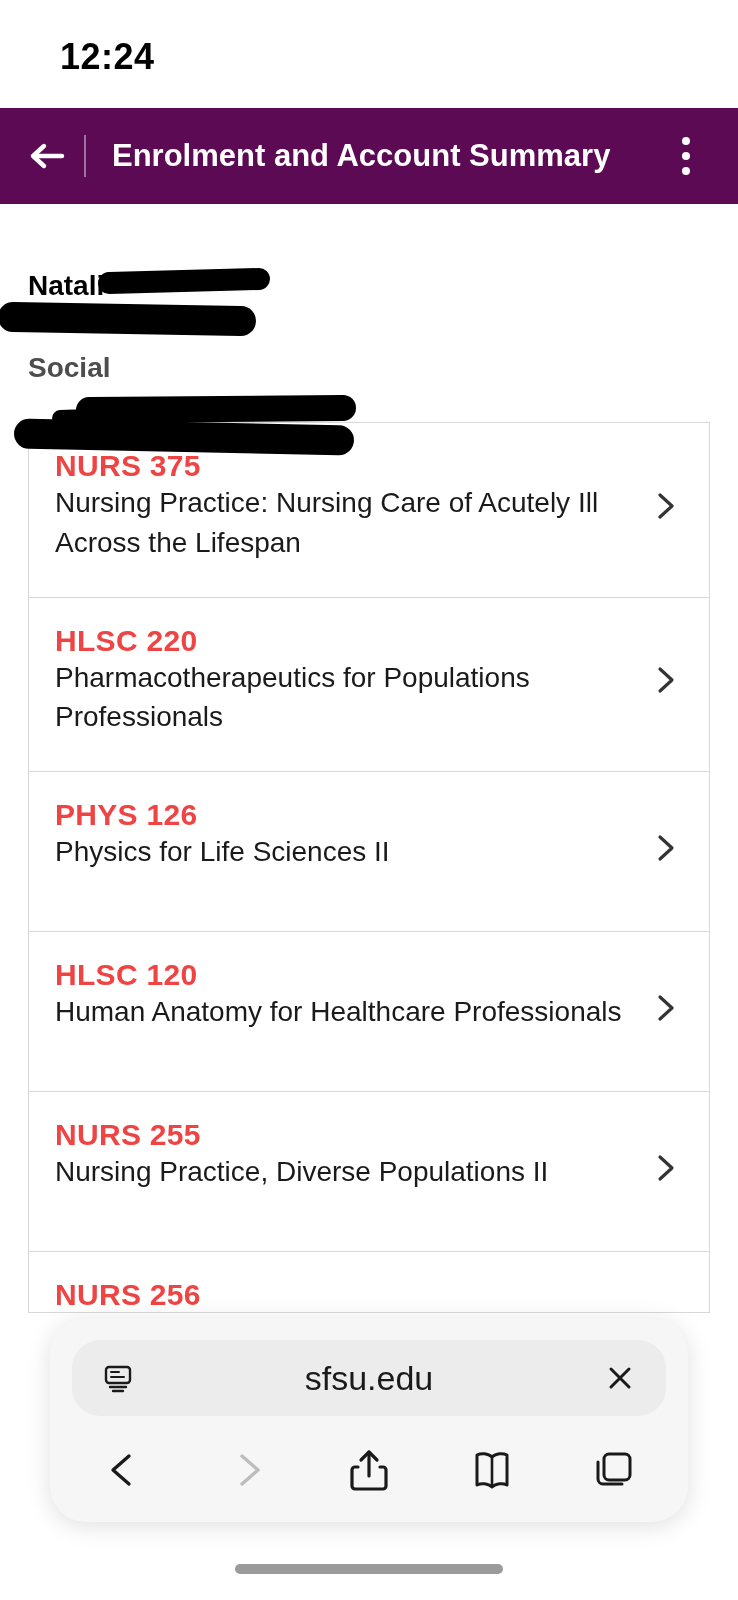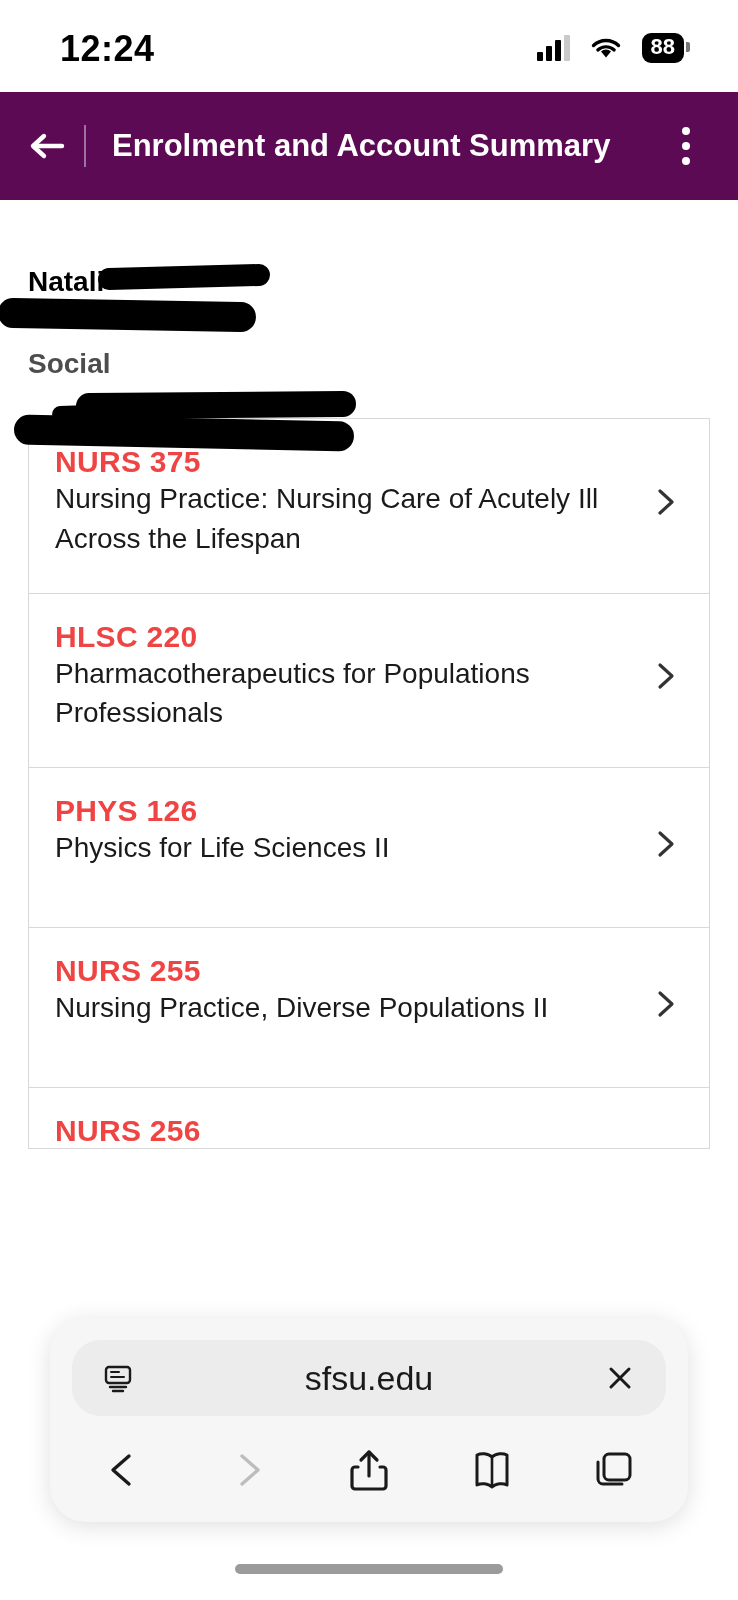--- a/index.html
+++ b/index.html
@@ -13,21 +13,21 @@
   .phone {
     position: relative;
     width: 738px;
     height: 1600px;
     background: #ffffff;
     overflow: hidden;
   }
 
   
   .statusbar {
-    height: 92px;
+    height: 108px;
     display: flex;
     align-items: center;
     justify-content: space-between;
     padding: 0 54px 2px 60px;
     gap: 48px;
   }
   .status-time {
     font-size: 36px;
     font-weight: bold;
     color: #000;
@@ -73,21 +73,21 @@
     right: -6px;
     top: 9px;
     width: 4px;
     height: 10px;
     background: #777;
     border-radius: 0 2px 2px 0;
   }
 
   
   .appbar {
-    height: 108px;
+    height: 96px;
     background: #5c0a53;
     display: flex;
     align-items: center;
     padding: 0 28px 0 18px;
   }
   .back-arrow { width: 58px; height: 58px; flex: 0 0 auto; }
   .appbar-divider {
     width: 2px;
     height: 42px;
     background: #9d72a0;
@@ -247,38 +247,20 @@
   }
   svg { display: block; }
 </style>
 </head>
 <body>
 
 <div class="phone">
 
   <div class="statusbar">
     <div class="status-time">12:24</div>
-    <div class="status-right">
-      <div class="signal">
-        <i></i>
-          <i></i>
-          <i></i>
-          <i></i>
-      </div>
-      <div class="wifi">
-        <svg viewBox="0 0 36 26" width="36" height="26">
-          <path d="M18 22.5 L13 16.5 a7.5 7.5 0 0 1 10 0 Z" fill="#000"></path>
-          <path d="M5.5 10.5 a18 18 0 0 1 25 0" stroke="#000" stroke-width="3.4" fill="none" stroke-linecap="round"></path>
-          <path d="M9.8 15 a12 12 0 0 1 16.4 0" stroke="#000" stroke-width="3.2" fill="none" stroke-linecap="round"></path>
-        </svg>
-      </div>
-      <div class="battery">
-        <span>88</span>
-      </div>
-    </div>
   </div>
 
   <div class="appbar">
     <div class="back-arrow">
       <svg viewBox="0 0 58 58" width="58" height="58">
         <path d="M44 29 H16" stroke="#fff" stroke-width="4.4" stroke-linecap="round"></path>
         <path d="M26 19 L15 29 L26 39" stroke="#fff" stroke-width="4.4" fill="none" stroke-linecap="round" stroke-linejoin="round"></path>
       </svg>
     </div>
     <div class="appbar-divider"></div>
@@ -337,20 +319,31 @@
         <div class="course-code">PHYS 126</div>
         <div class="course-title">Physics for Life Sciences II</div>
       </div>
       <div class="chevron">
         <svg viewBox="0 0 34 40" width="34" height="40">
             <path d="M11 9 L23 20 L11 31" stroke="#333" stroke-width="3.2" fill="none" stroke-linecap="round" stroke-linejoin="round"></path>
           </svg>
       </div>
     </div>
 
+    <div class="course-row">
+      <div class="course-main">
+        <div class="course-code">HLSC 120</div>
+        <div class="course-title">Human Anatomy for Healthcare Professionals</div>
+      </div>
+      <div class="chevron">
+        <svg viewBox="0 0 34 40" width="34" height="40">
+            <path d="M11 9 L23 20 L11 31" stroke="#333" stroke-width="3.2" fill="none" stroke-linecap="round" stroke-linejoin="round"></path>
+          </svg>
+      </div>
+    </div>
 
     <div class="course-row">
       <div class="course-main">
         <div class="course-code">NURS 255</div>
         <div class="course-title">Nursing Practice, Diverse Populations II</div>
       </div>
       <div class="chevron">
         <svg viewBox="0 0 34 40" width="34" height="40">
             <path d="M11 9 L23 20 L11 31" stroke="#333" stroke-width="3.2" fill="none" stroke-linecap="round" stroke-linejoin="round"></path>
           </svg>

